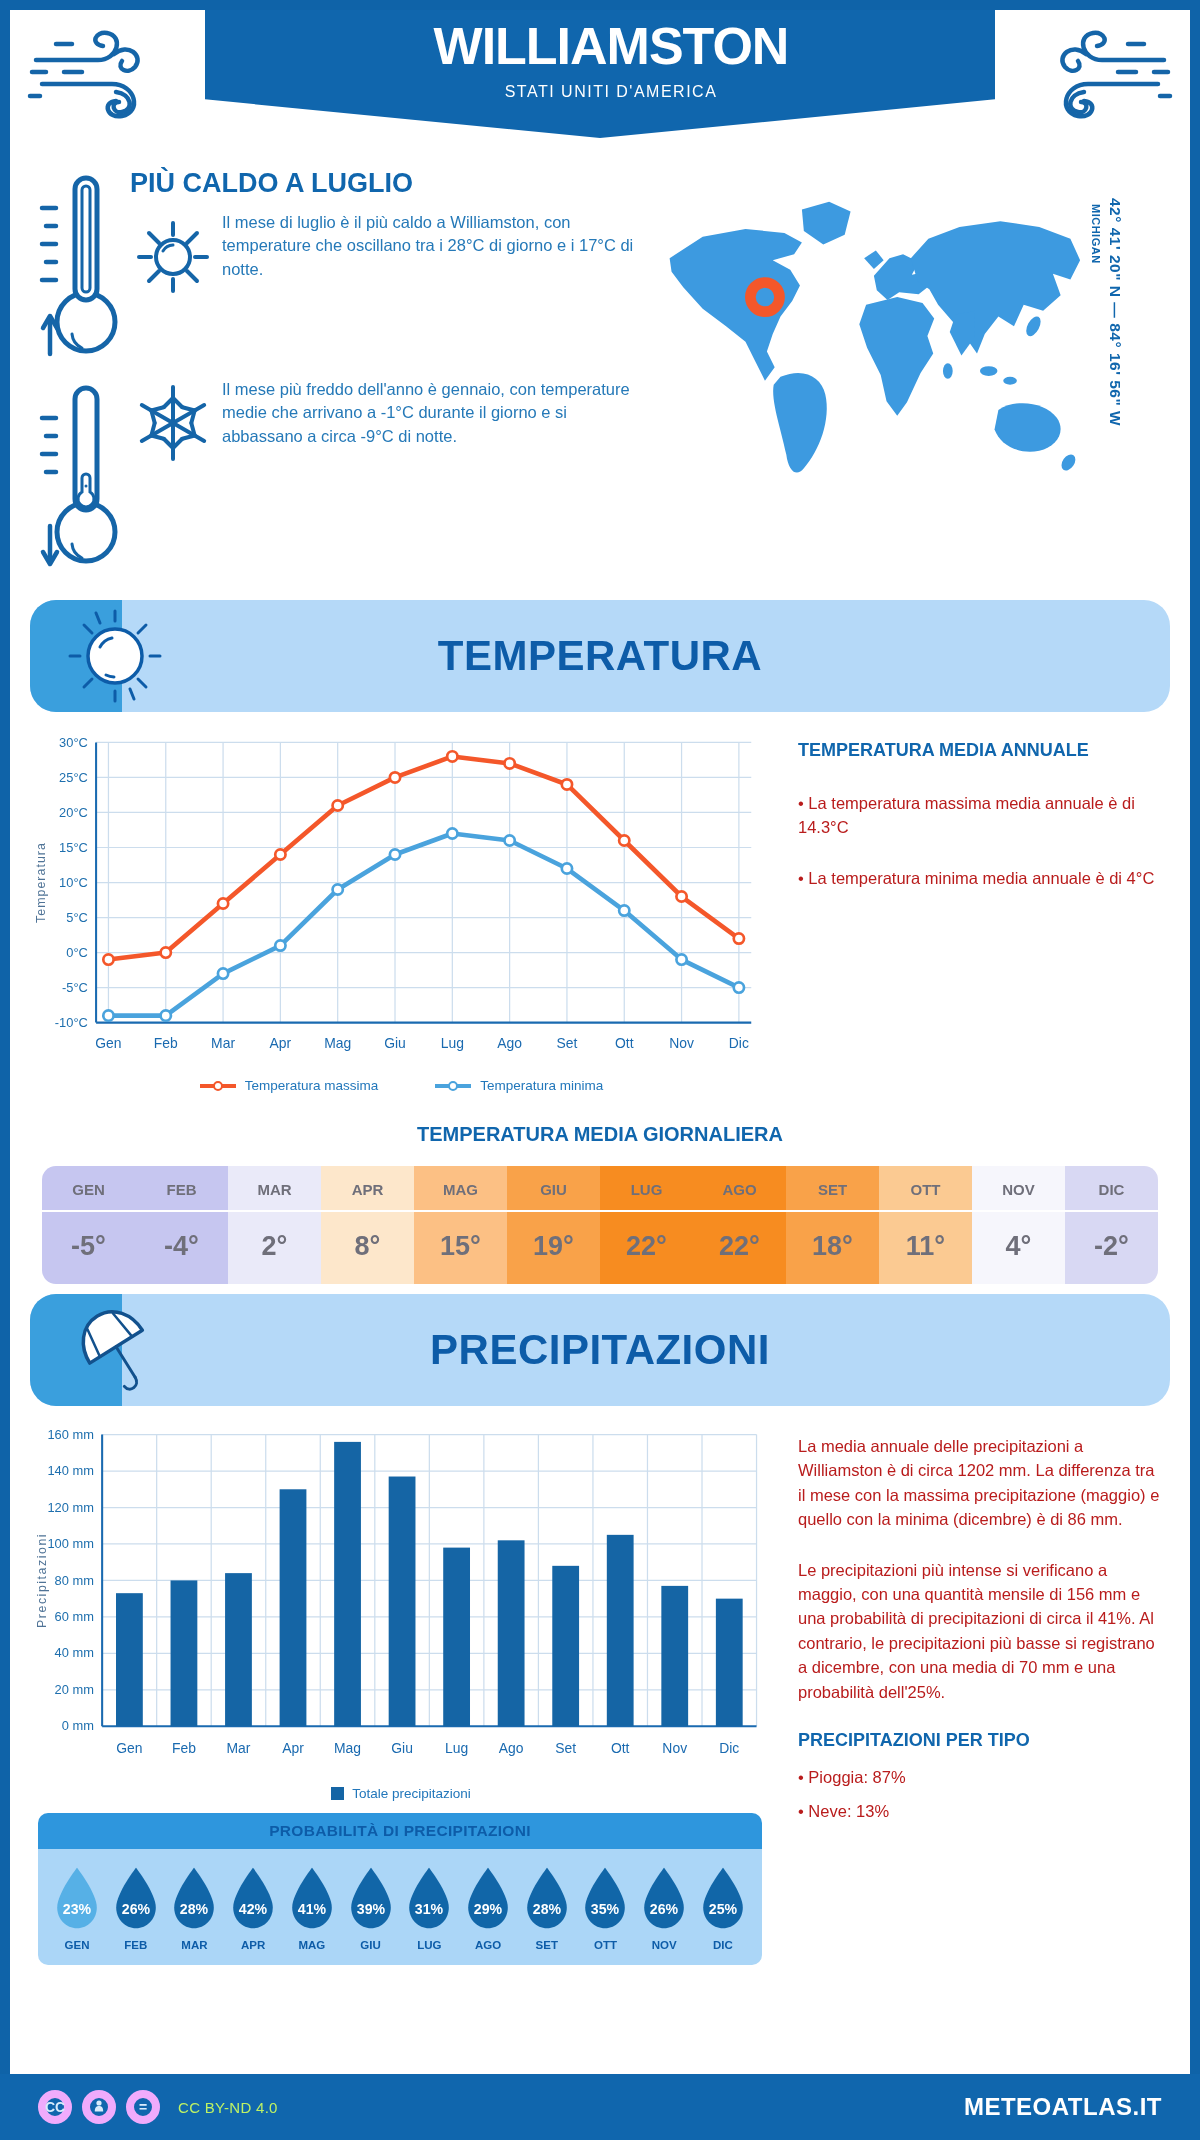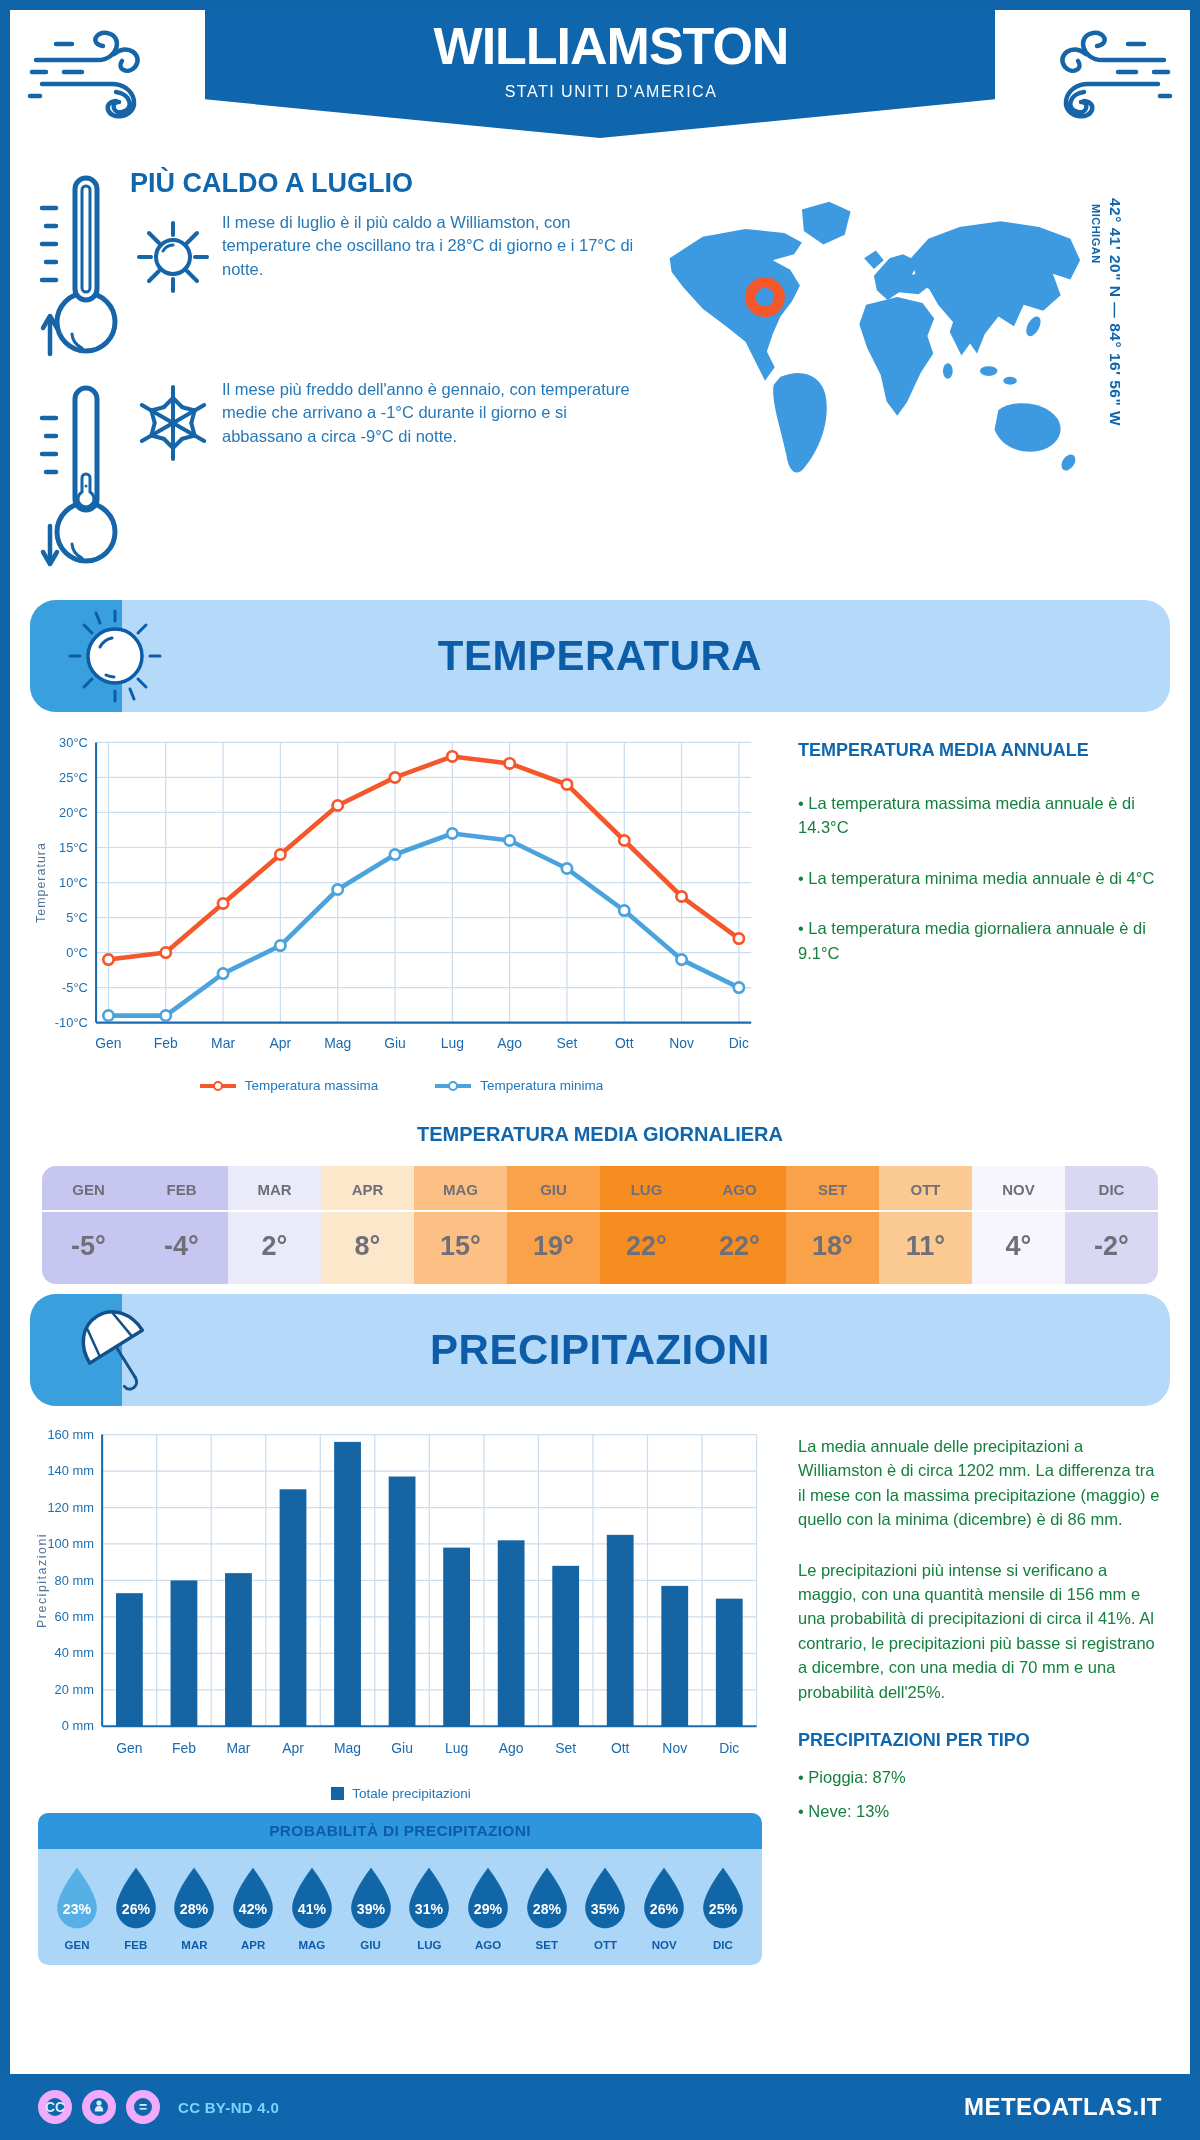--- a/index.html
+++ b/index.html
@@ -39,21 +39,21 @@
   .banner::before{content:'';position:absolute;left:0;top:0;bottom:0;width:92px;background:#3a9fdd;
     border-radius:26px 0 0 26px;}
   .banner .bicon{position:absolute;left:30px;top:1px;z-index:1;}
   .banner h2{margin:0;font-size:42px;color:#0d5ca8;font-weight:bold;letter-spacing:0.5px;z-index:1;}
 
   
   .content-row{display:flex;padding:16px 24px 0 30px;}
   .chart-col{width:742px;flex:0 0 742px;}
   .text-col{flex:1;padding:12px 10px 0 26px;}
   .text-col h3{margin:0 0 30px;font-size:18px;color:#1066ad;font-weight:bold;}
-  .text-col p{margin:0 0 26px;font-size:16.5px;line-height:1.48;color:#15803d;}
+  .text-col p{margin:0 0 26px;font-size:16.5px;line-height:1.48;color:#b91c1c;}
   .legend{display:flex;justify-content:center;gap:56px;margin-top:4px;}
   .legend-item{display:flex;align-items:center;gap:8px;font-size:13.5px;color:#2277bb;}
 
   
   .daily-title{margin:30px 0 0;text-align:center;font-size:20px;color:#1066ad;font-weight:bold;}
   .daily-table{display:flex;margin:20px 42px 0;border-radius:14px;overflow:hidden;}
   .daily-col{flex:1;text-align:center;}
   .daily-month{padding:15px 0 12px;font-weight:bold;font-size:15px;color:#6f6f7a;border-bottom:2px solid #fff;}
   .daily-value{padding:19px 0 22px;font-weight:bold;font-size:27px;color:#6f6f7a;}
 
@@ -68,21 +68,21 @@
   .tipo{margin-top:20px;}
   .tipo h3{margin:0 0 14px;}
   .tipo p{margin:0 0 10px;}
 
   
   .footer{position:absolute;left:0;right:0;bottom:0;height:66px;background:#1066ad;display:flex;
     align-items:center;padding:0 38px;z-index:60;box-sizing:border-box;}
   .cc-group{display:flex;align-items:center;gap:10px;}
   .cc-badge{width:34px;height:34px;border:8px solid #f0abfc;border-radius:50%;color:#d9ecfb;
     display:flex;align-items:center;justify-content:center;font-weight:bold;font-size:14px;box-sizing:border-box;}
-  .license{margin-left:8px;color:#7dd3fc;font-weight:bold;font-size:15px;letter-spacing:0.3px;}
+  .license{margin-left:8px;color:#bef264;font-weight:normal;font-size:15px;letter-spacing:0.3px;}
   .brand{margin-left:auto;color:#fff;font-weight:bold;font-size:24px;letter-spacing:0.5px;}
 
   svg text{font-family:"Liberation Sans","DejaVu Sans",sans-serif;}
 </style>
 </head>
 <body>
 
 <div class="page">
   <div class="frame"></div>
 
@@ -336,21 +336,20 @@
             </svg>
             <span>Temperatura minima</span>
           </span>
         </div>
     </div>
     <div class="text-col">
       <h3>TEMPERATURA MEDIA ANNUALE</h3>
       <div id="annual-bullets">
           <p>• La temperatura massima media annuale è di 14.3°C</p>
           <p>• La temperatura minima media annuale è di 4°C</p>
-          <p>• La temperatura media giornaliera annuale è di 9.1°C</p>
         </div>
     </div>
   </div>
 
   <h3 class="daily-title">TEMPERATURA MEDIA GIORNALIERA</h3>
   <div class="daily-table" id="daily-table">
       <div class="daily-col" style="background: rgb(198, 198, 240);">
         <div class="daily-month">GEN</div>
         <div class="daily-value">-5°</div>
       </div>

